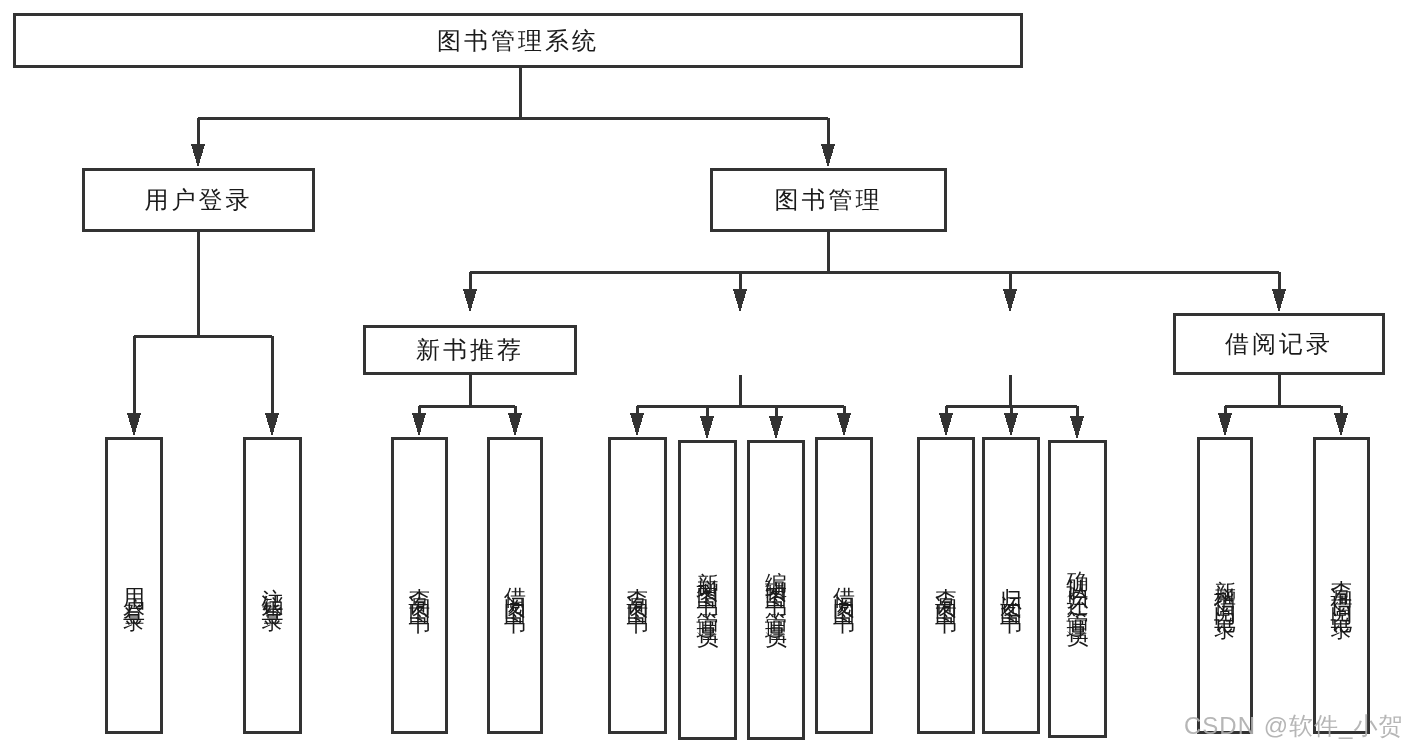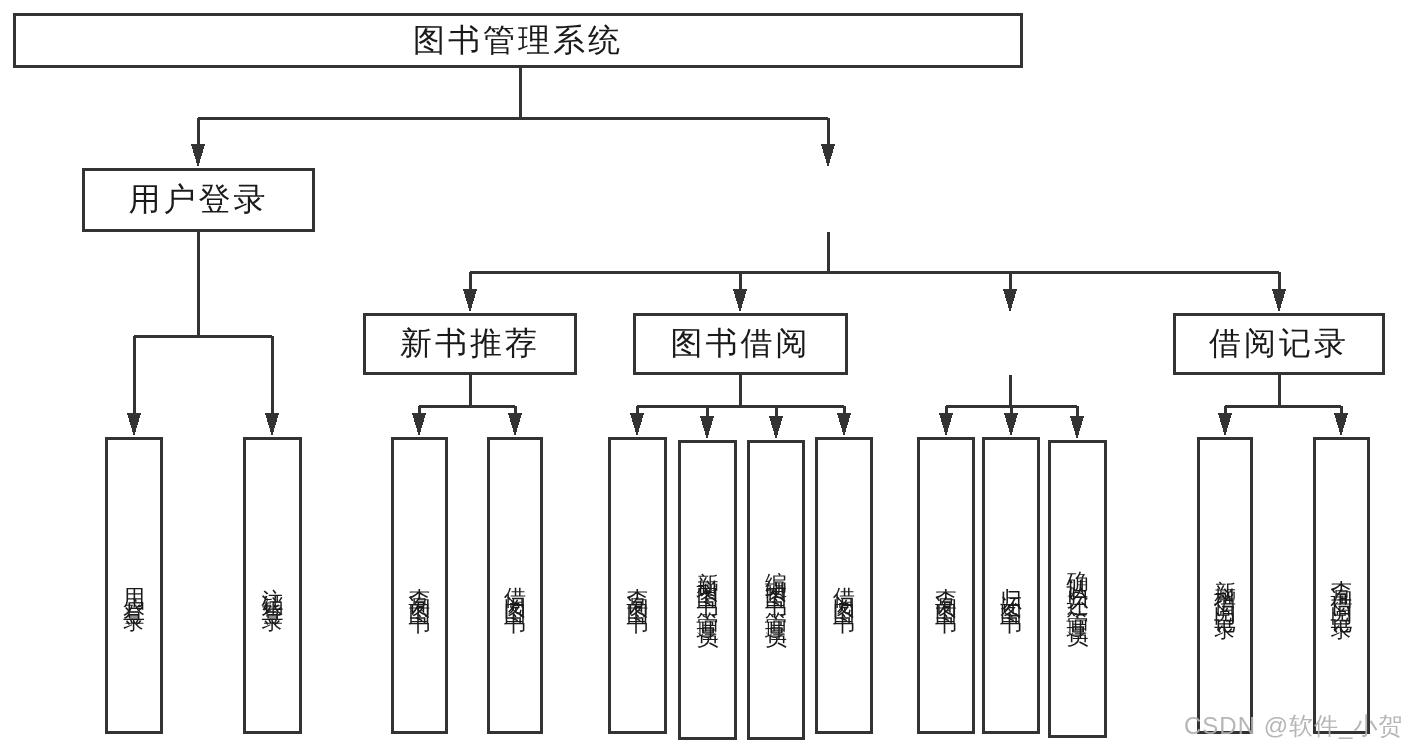--- a/index.html
+++ b/index.html
@@ -10,21 +10,21 @@
     --watermark:#b0b0b0;
   }
   html,body{margin:0;padding:0;background:var(--background);}
   body{font-family:"Liberation Sans","DejaVu Sans",sans-serif;}
   .stage{position:relative;width:1405px;height:747px;background:var(--background);overflow:hidden;}
   .connectors{position:absolute;left:0;top:0;}
   .connectors path{stroke:var(--line);stroke-width:3;fill:none;}
   .connectors polygon{fill:var(--line);stroke:none;}
   .hbox{position:absolute;box-sizing:border-box;background:var(--box-bg);
         border:3px solid var(--line);display:flex;align-items:center;justify-content:center;}
-  .htext{font-size:32px;letter-spacing:3px;color:var(--text);white-space:nowrap;}
+  .htext{font-size:24px;letter-spacing:3px;color:var(--text);white-space:nowrap;}
   .vbox{position:absolute;box-sizing:border-box;background:var(--box-bg);
         border:3px solid var(--line);display:flex;align-items:center;justify-content:center;}
   .vtext{writing-mode:vertical-rl;font-size:22px;letter-spacing:8px;line-height:1;color:var(--text);}
   .watermark{position:absolute;left:1184px;top:710px;font-size:24px;letter-spacing:1px;
              color:var(--watermark);opacity:.92;z-index:10;white-space:nowrap;}
 </style>
 </head>
 <body>
 
 <div class="stage">
@@ -61,26 +61,26 @@
     </g>
   </svg>
 
   <div class="hbox" style="left:13px;top:13px;width:1010px;height:55px">
     <span class="htext">图书管理系统</span>
   </div>
 
   <div class="hbox" style="left:82px;top:168px;width:233px;height:64px">
     <span class="htext">用户登录</span>
   </div>
+  <div class="hbox" style="left:710px;top:168px;width:237px;height:64px">
+    <span class="htext">图书管理</span>
+  </div>
 
-  <div class="hbox" style="left:363px;top:313px;width:214px;height:62px">
+  <div class="hbox" style="left:363px;top:325px;width:214px;height:50px">
     <span class="htext">新书推荐</span>
-  </div>
-  <div class="hbox" style="left:633px;top:313px;width:215px;height:62px">
-    <span class="htext">图书借阅</span>
   </div>
   <div class="hbox" style="left:1173px;top:313px;width:212px;height:62px">
     <span class="htext">借阅记录</span>
   </div>
 
   <div class="vbox" style="left:105px;top:437px;width:58px;height:297px">
     <span class="vtext">用户登录</span>
   </div>
   <div class="vbox" style="left:243px;top:437px;width:59px;height:297px">
     <span class="vtext">注销登录</span>

